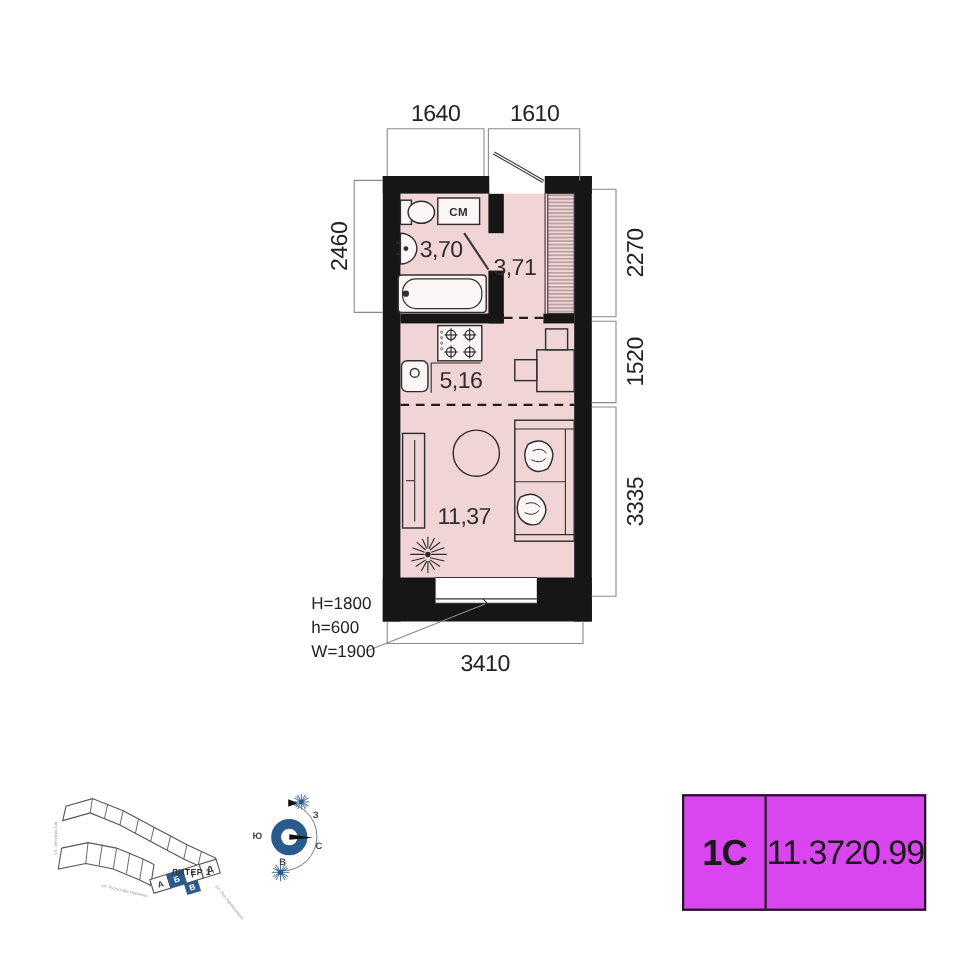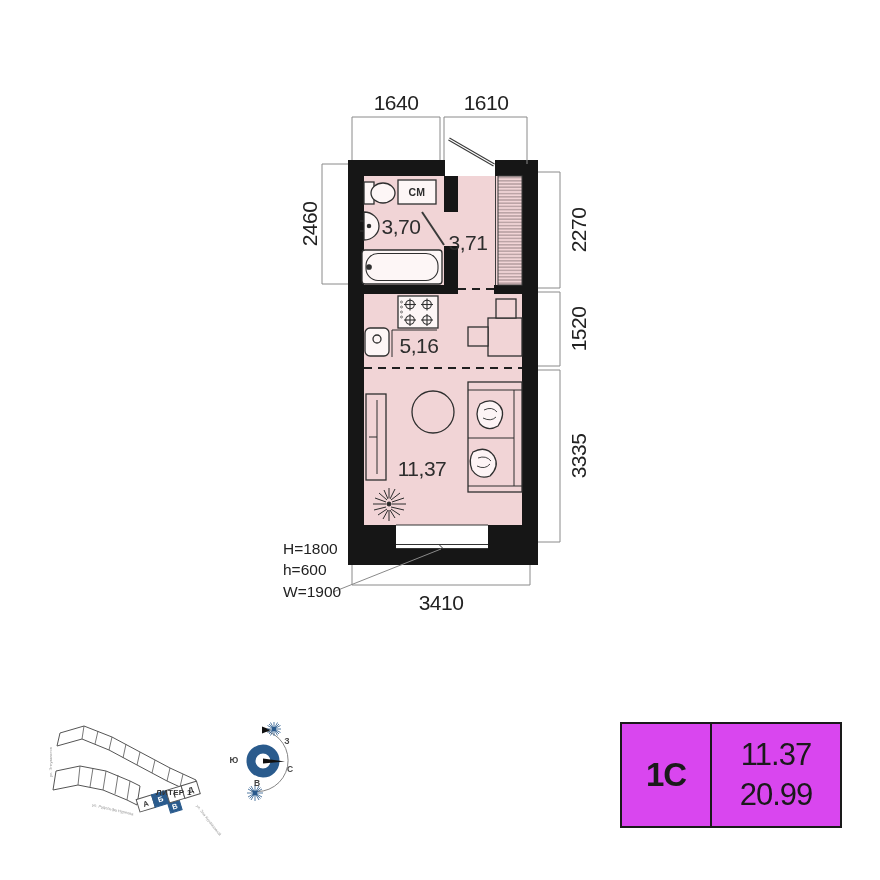--- a/index.html
+++ b/index.html
@@ -13,21 +13,21 @@
   .cm{font-size:10.5px;font-weight:600;fill:#2d2d2d;letter-spacing:0.5px;}
   .lit{font-size:8px;font-weight:700;fill:#333;letter-spacing:0.3px;}
   .sec{font-size:7.5px;font-weight:700;fill:#333;}
   .secw{font-size:7.5px;font-weight:700;fill:#fff;}
   .street{font-size:4px;fill:#999;}
   .cdir{font-size:8.5px;font-weight:600;fill:#444;}
   .spec{position:absolute;left:620px;top:722px;width:222px;height:106px;
         border:2.5px solid #1a1a1a;box-sizing:border-box;display:flex;background:#d946ef;}
   .spec-left{width:88px;border-right:2.5px solid #1a1a1a;display:flex;align-items:center;
         justify-content:center;font-size:33px;font-weight:600;letter-spacing:-1px;color:#1a1a1a;}
-  .spec-right{flex:1;display:flex;flex-direction:column;align-items:center;justify-content:center;
+  .spec-right{flex:1;display:flex;flex-direction:row;align-items:center;justify-content:center;
         font-size:31px;font-weight:500;letter-spacing:-1px;color:#1a1a1a;line-height:1.3;}
 </style>
 </head>
 <body>
 
 <div class="page">
 
 <svg width="880" height="880" viewBox="0 0 880 880">
   <defs>
     <pattern id="hatchH" width="10" height="3.2" patternUnits="userSpaceOnUse">

